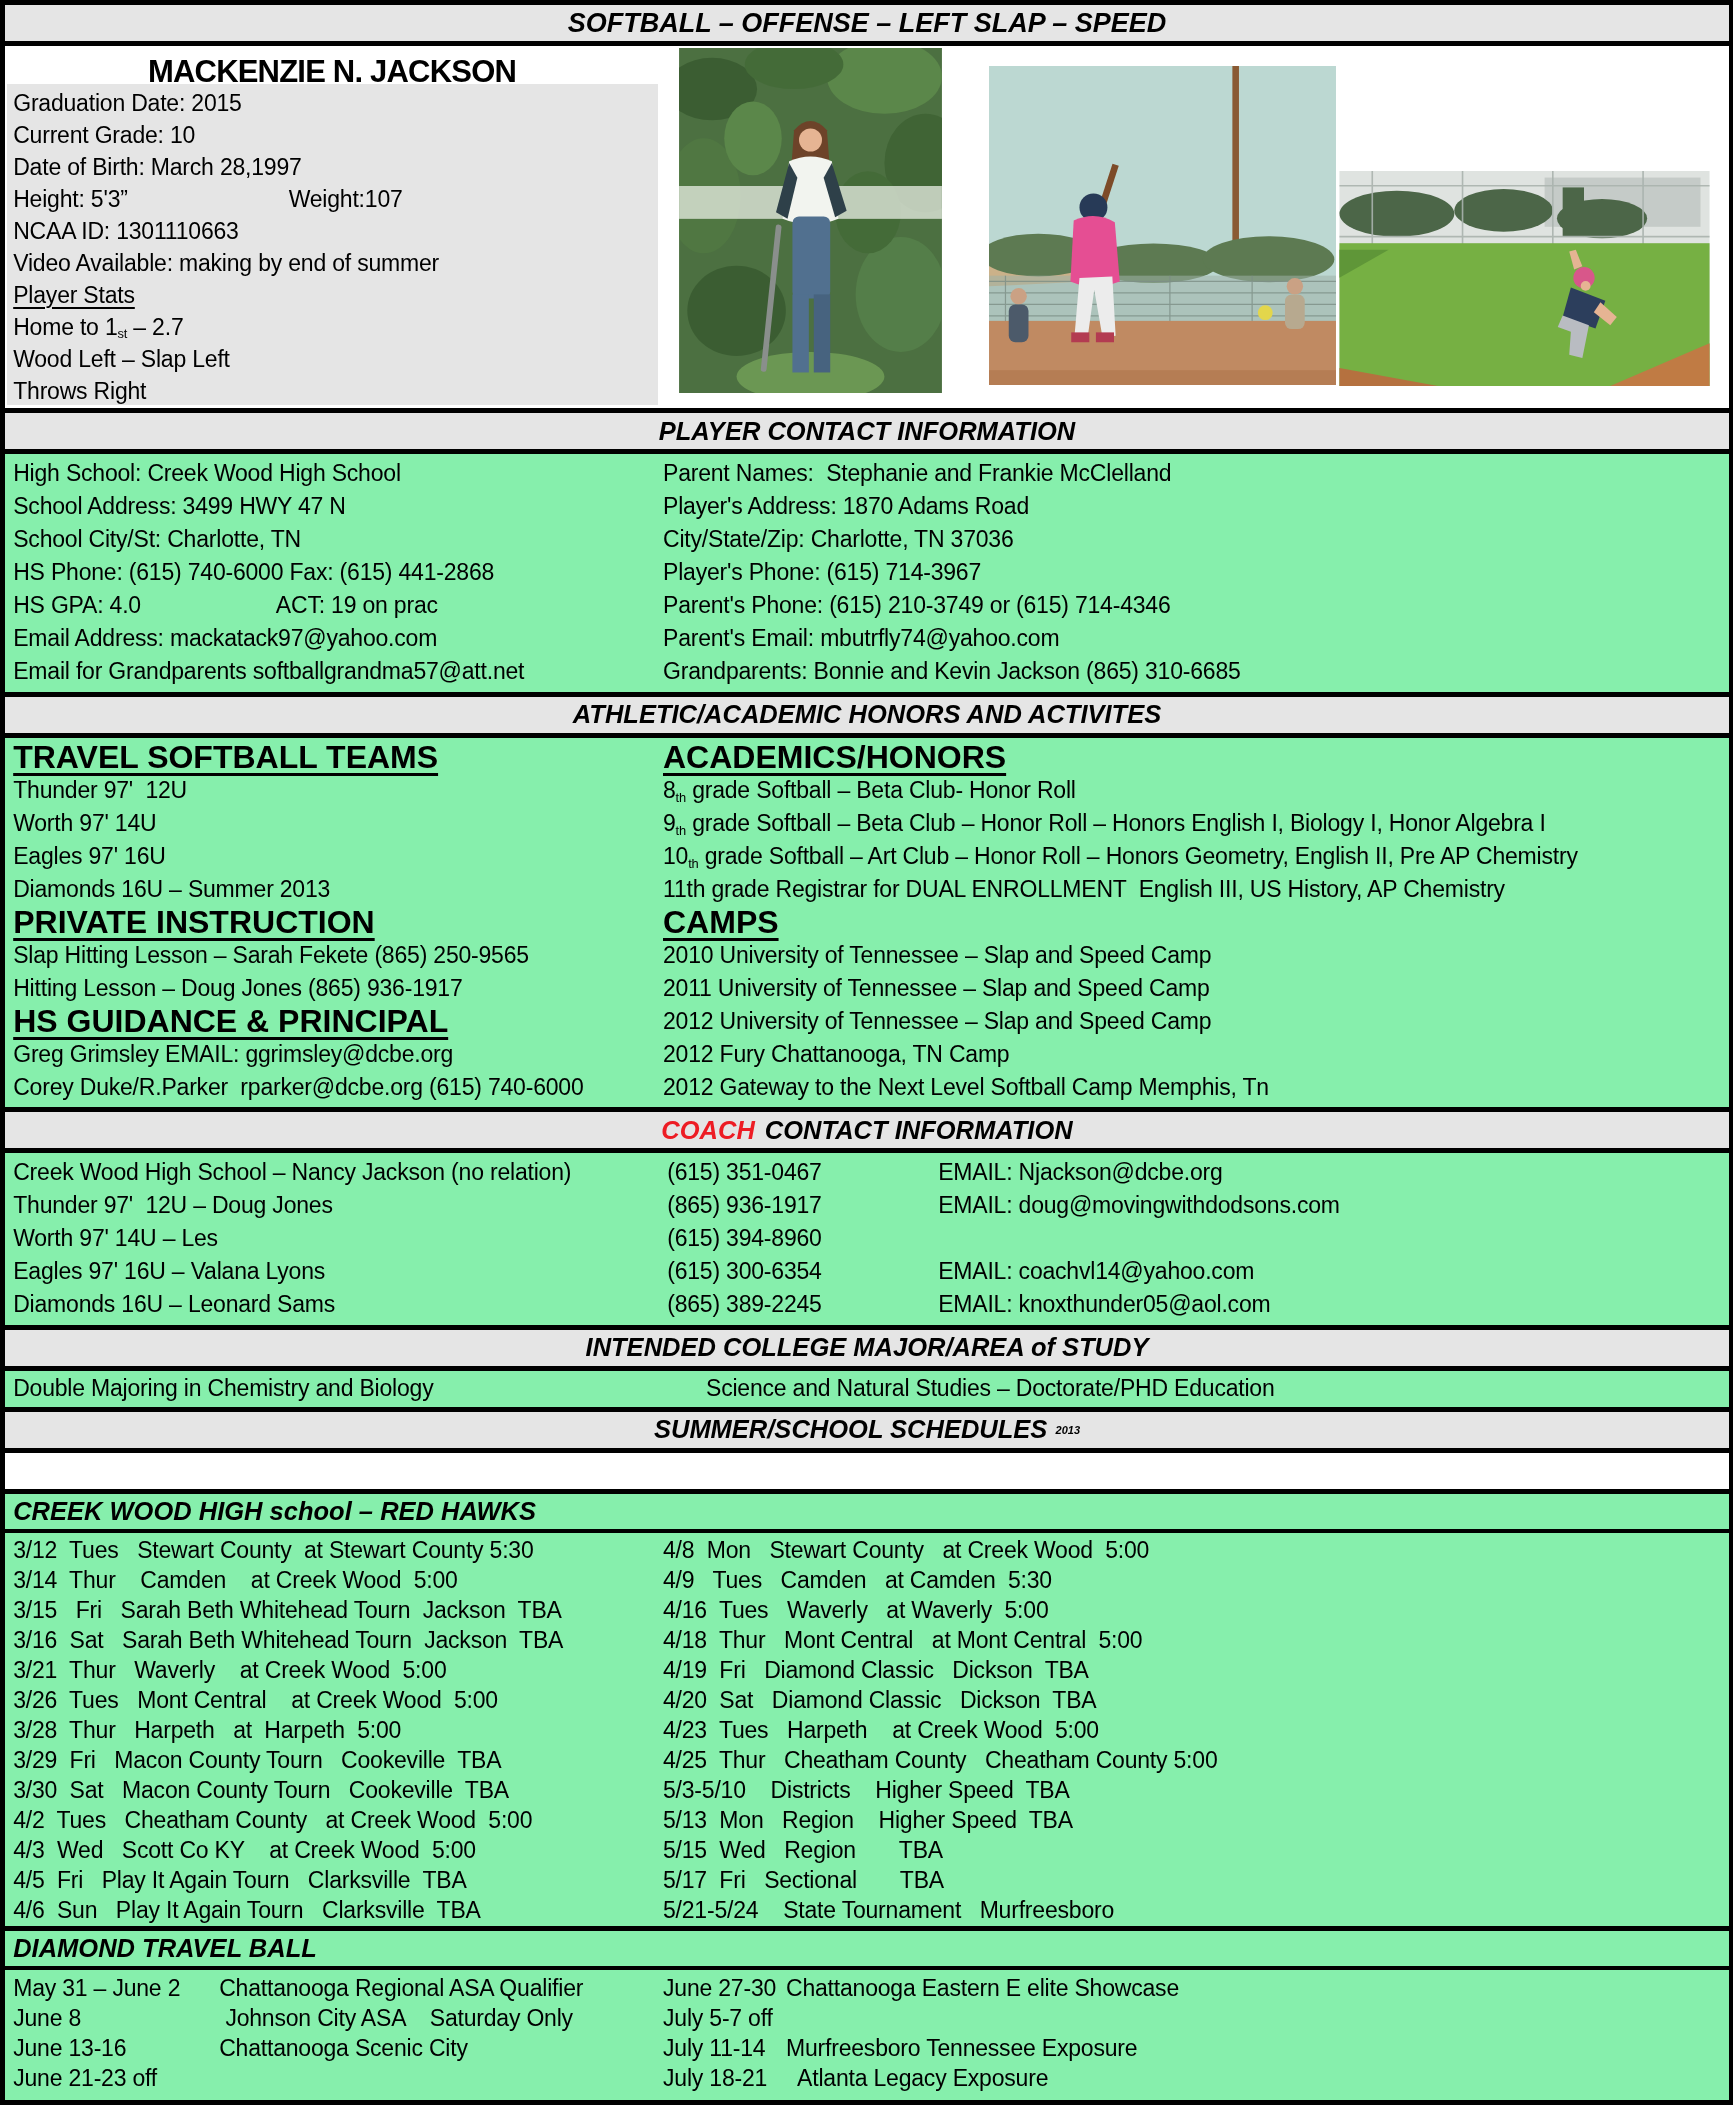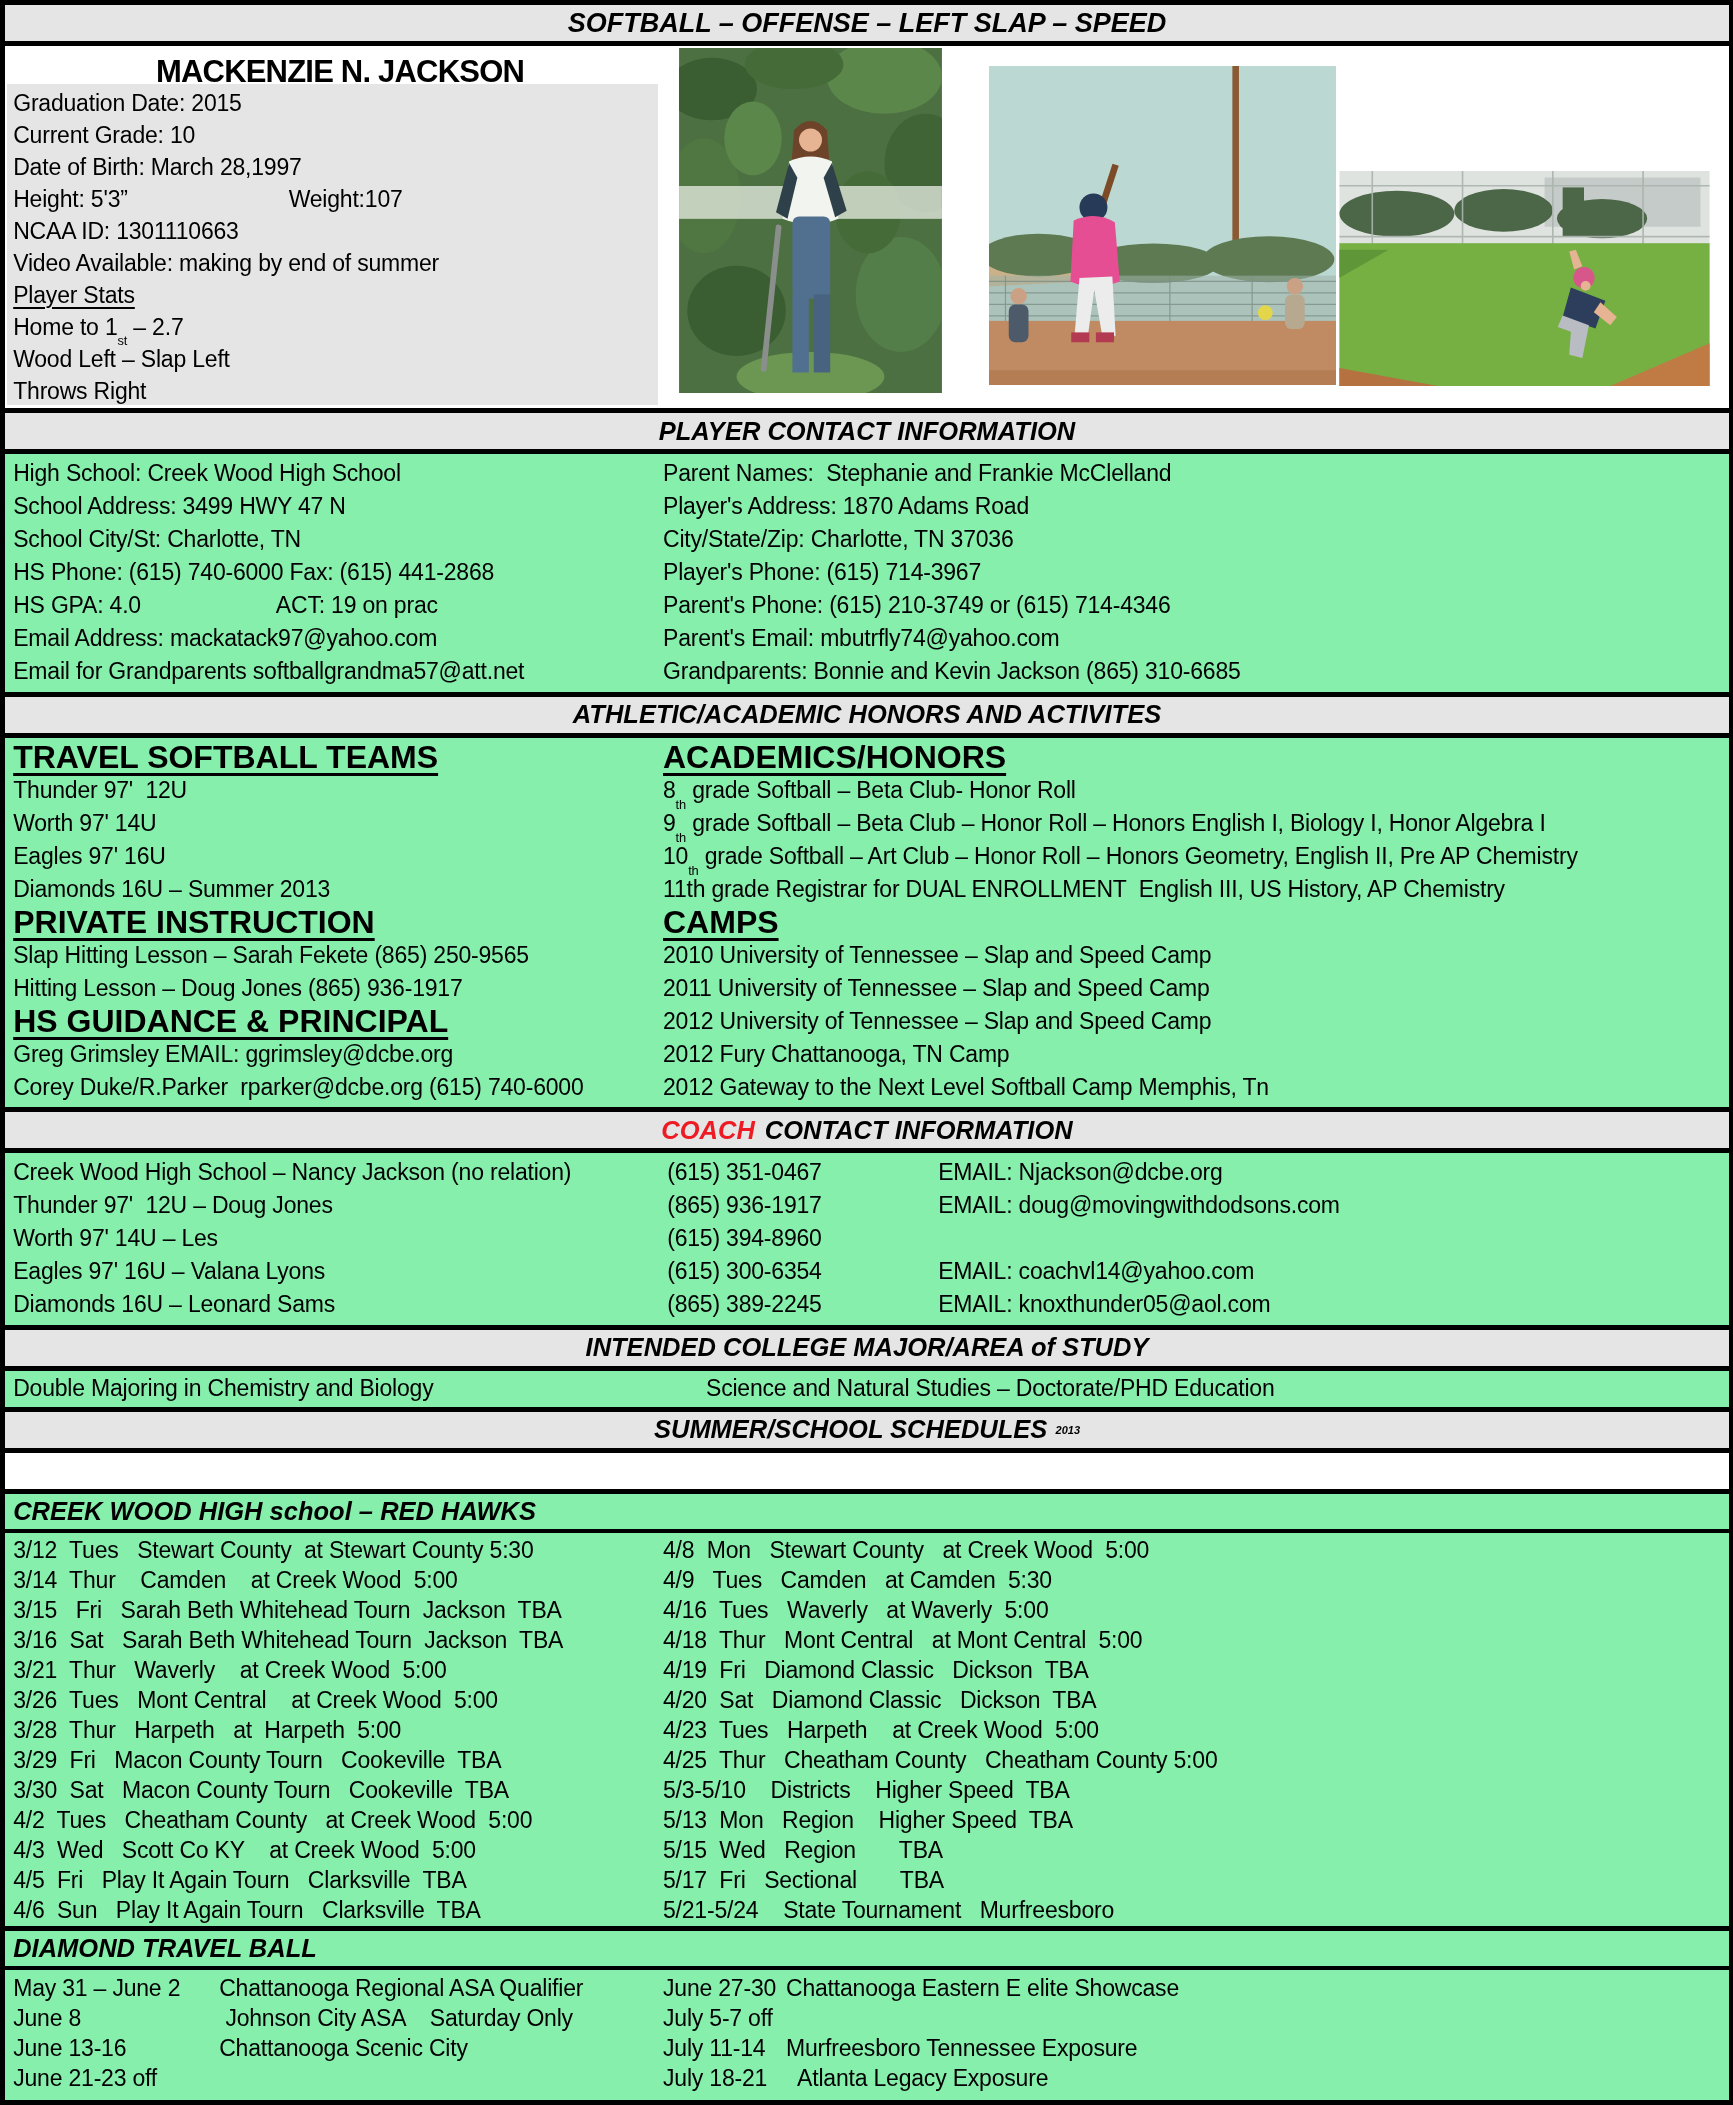--- a/index.html
+++ b/index.html
@@ -16,27 +16,27 @@
   }
   .bar {
     height:36px; background:#e5e5e5; border-top:5.8px solid #000; border-bottom:5.8px solid #000;
     display:flex; align-items:center; justify-content:center;
     font-weight:bold; font-style:italic; font-size:25.5px;
   }
   .bar .red { color:#ed1c24; margin-right:10px; }
   .bar .yr { font-size:11px; margin-left:8.2px; margin-top:0; font-weight:bold; }
   
   .hero { position:relative; height:362px; background:#fff; }
-  .player-name { position:absolute; left:121px; top:8.2px; width:428px; text-align:center;
+  .player-name { position:absolute; left:113px; top:8.2px; width:428px; text-align:center;
                  font-size:31px; font-weight:bold; letter-spacing:-0.8px; }
   .info-box { position:absolute; left:1.6px; top:38px; width:651px; height:321px;
               background:#e5e5e5; padding:2.5px 0 0 6.6px; box-sizing:border-box; }
   .line { line-height:32px; font-size:23px; white-space:pre-wrap; letter-spacing:-0.2px; }
   .u { text-decoration:underline; text-decoration-thickness:2.1px; text-underline-offset:4.1px; }
-  .sup { font-size:0.56em; vertical-align:top; position:relative; top:14px; }
+  .sup { font-size:0.56em; vertical-align:top; position:relative; top:7px; }
   .photo { position:absolute; display:block; }
   
   .twocol { display:flex; padding:3.3px 0; }
   .col-l { width:658px; padding-left:8.2px; box-sizing:border-box; }
   .col-r { flex:1; }
   .line40 { line-height:33px; font-size:23px; white-space:pre-wrap; letter-spacing:-0.2px; }
   .hhead { font-weight:bold; font-size:32px; letter-spacing:0; }
   .hhead span { text-decoration:underline; text-decoration-thickness:2.5px; text-underline-offset:5px; }
   
   .coach-rows { padding:3.3px 0 3.3px 8.2px; }

